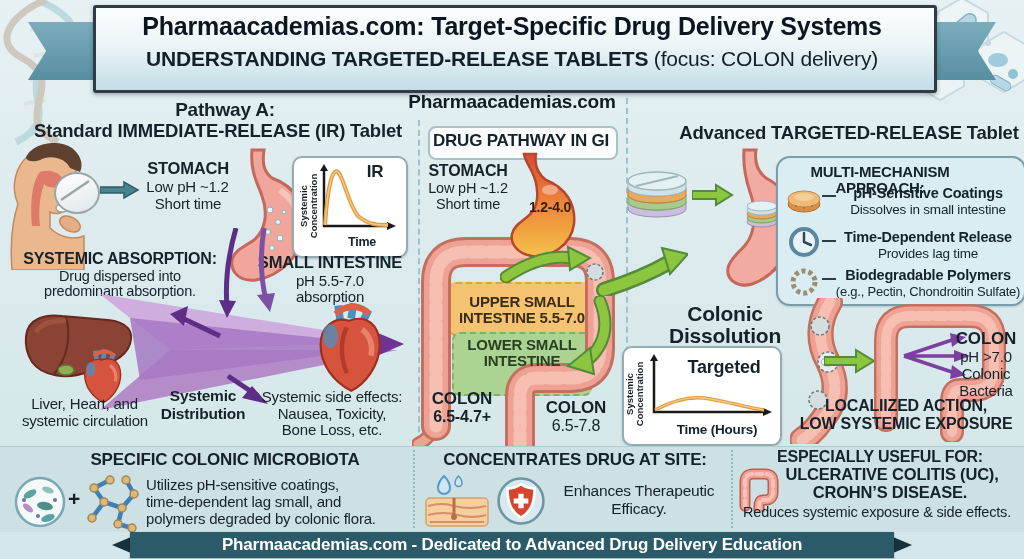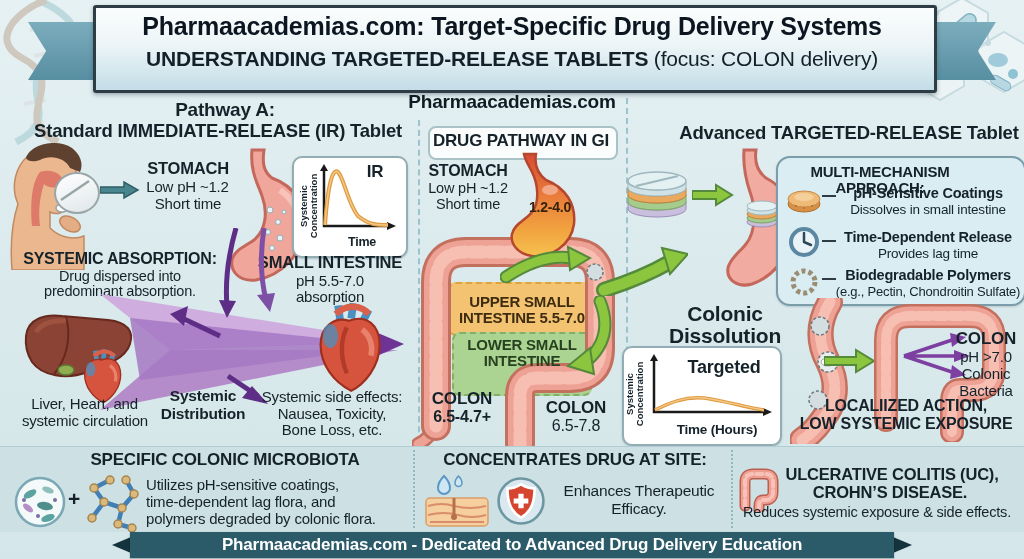--- a/index.html
+++ b/index.html
@@ -376,40 +376,41 @@
         <circle cx="10" cy="16" r="4"></circle>
         <circle cx="26" cy="8" r="4"></circle>
       <circle cx="38" cy="36" r="4"></circle>
         <circle cx="50" cy="22" r="4"></circle>
         <circle cx="42" cy="8" r="4"></circle>
         <circle cx="34" cy="52" r="4"></circle>
         <circle cx="48" cy="56" r="4"></circle>
     </g>
   </svg>
   <div class="ab t" style="left:146px;top:477px;width:262px;font-size:15px;text-align:left">Utilizes pH-sensitive coatings,</div>
-  <div class="ab t" style="left:146px;top:494px;width:262px;font-size:15px;text-align:left">time-dependent lag flora, and</div>
+  <div class="ab t" style="left:146px;top:494px;width:262px;font-size:15px;text-align:left">time-dependent lag small, and</div>
   <div class="ab t" style="left:146px;top:511px;width:270px;font-size:15px;text-align:left">polymers degraded by colonic flora.</div>
 
   <div class="ab t b" style="left:430px;top:451px;width:290px;font-size:17px">CONCENTRATES DRUG AT SITE:</div>
   <svg class="ab" style="left:424px;top:474px" width="66" height="54" viewBox="0 0 66 54">
     <path d="M14,14 C14,8 20,2 20,2 C20,2 26,8 26,14 A6,6 0 0 1 14,14 Z" fill="#cfe6f4" stroke="#5b98c4" stroke-width="2"></path>
     <path d="M31,9 C31,5.5 34.5,2 34.5,2 C34.5,2 38,5.5 38,9 A3.5,3.5 0 0 1 31,9 Z" fill="#cfe6f4" stroke="#5b98c4" stroke-width="1.5"></path>
     <rect x="2" y="24" width="62" height="28" rx="4" fill="#f6cf9e" stroke="#d99f6b" stroke-width="1.5"></rect>
     <path d="M4,32 Q18,28 30,32 Q46,36 62,32 M4,41 Q20,37 34,41 Q48,45 62,41 M6,48 L60,48" stroke="#d98d6a" stroke-width="2" fill="none"></path>
     <path d="M30,24 L30,42" stroke="#b5714a" stroke-width="3"></path>
       <circle cx="30" cy="43" r="3" fill="#b5714a"></circle>
   </svg>
   <svg class="ab" style="left:497px;top:477px" width="48" height="48" viewBox="0 0 46 46">
     <circle cx="23" cy="23" r="21.5" fill="#d9e9ef" stroke="#6d96a3" stroke-width="2.5"></circle>
     <path d="M23,7 C28,10 33,11 36,11 C36,24 33,33 23,39 C13,33 10,24 10,11 C13,11 18,10 23,7 Z" fill="#d6452f" stroke="#fff" stroke-width="2.5"></path>
     <path d="M23,16 L23,30 M16,23 L30,23" stroke="#fff" stroke-width="5"></path>
   </svg>
   <div class="ab t" style="left:550px;top:483px;width:178px;font-size:15.5px">Enhances Therapeutic</div>
   <div class="ab t" style="left:550px;top:501px;width:178px;font-size:15.5px">Efficacy.</div>
 
+  <div class="ab t b" style="left:760px;top:449px;width:240px;font-size:16px">ESPECIALLY USEFUL FOR:</div>
   <div class="ab t b" style="left:770px;top:466px;width:244px;font-size:16.5px">ULCERATIVE COLITIS (UC),</div>
   <div class="ab t b" style="left:790px;top:484px;width:200px;font-size:16.5px">CROHN’S DISEASE.</div>
   <svg class="ab" style="left:734px;top:466px" width="48" height="46" viewBox="0 0 48 46">
     <path d="M11,40 L11,16 Q11,8 19,8 L31,8 Q39,8 39,16 L39,26 Q39,34 31,34 L29,34 Q25,34 25,40 L25,44" stroke="#b95f50" stroke-width="11" fill="none" stroke-linecap="round" stroke-linejoin="round"></path>
     <path d="M11,40 L11,16 Q11,8 19,8 L31,8 Q39,8 39,16 L39,26 Q39,34 31,34 L29,34 Q25,34 25,40 L25,44" stroke="#ef9d90" stroke-width="8" fill="none" stroke-linecap="round" stroke-linejoin="round"></path>
     <path d="M11,40 L11,16 Q11,8 19,8 L31,8 Q39,8 39,16 L39,26 Q39,34 31,34 L29,34 Q25,34 25,40 L25,44" stroke="#f7c3b8" stroke-width="4" fill="none" stroke-linecap="round" stroke-linejoin="round" stroke-dasharray="6 4"></path>
   </svg>
   <div class="ab t" style="left:734px;top:505px;width:286px;font-size:14.5px">Reduces systemic exposure &amp; side effects.</div>
 
   <div class="ab btail btail-l" style="left:112px;top:534px;width:26px;height:22px"></div>

